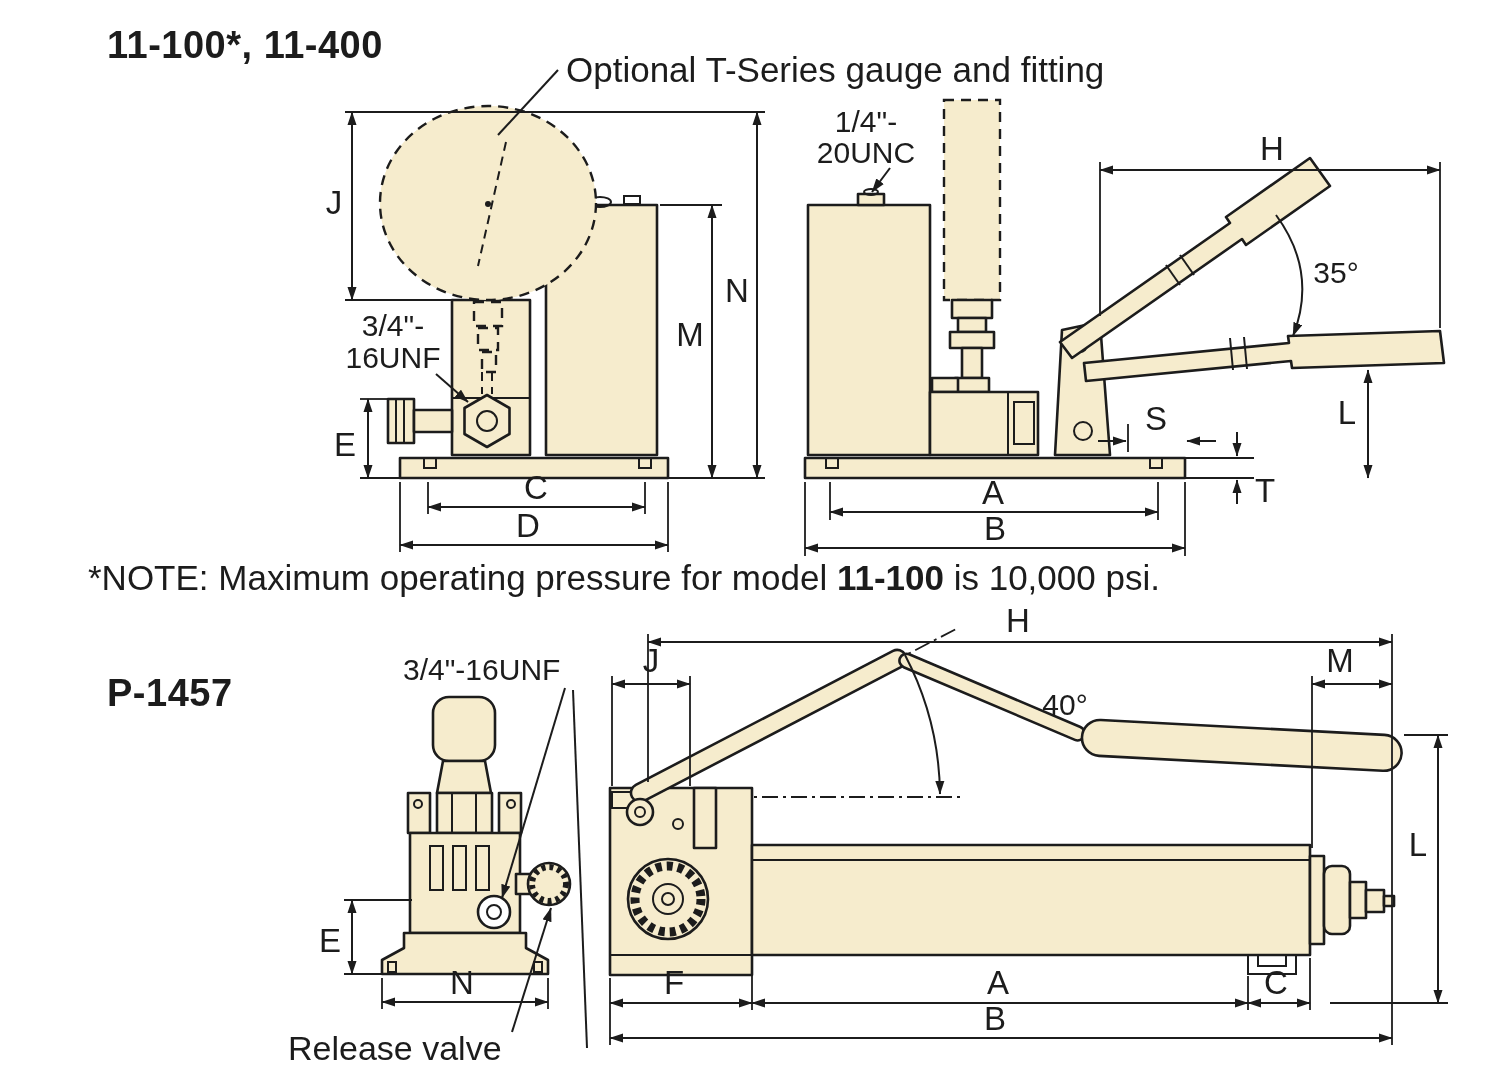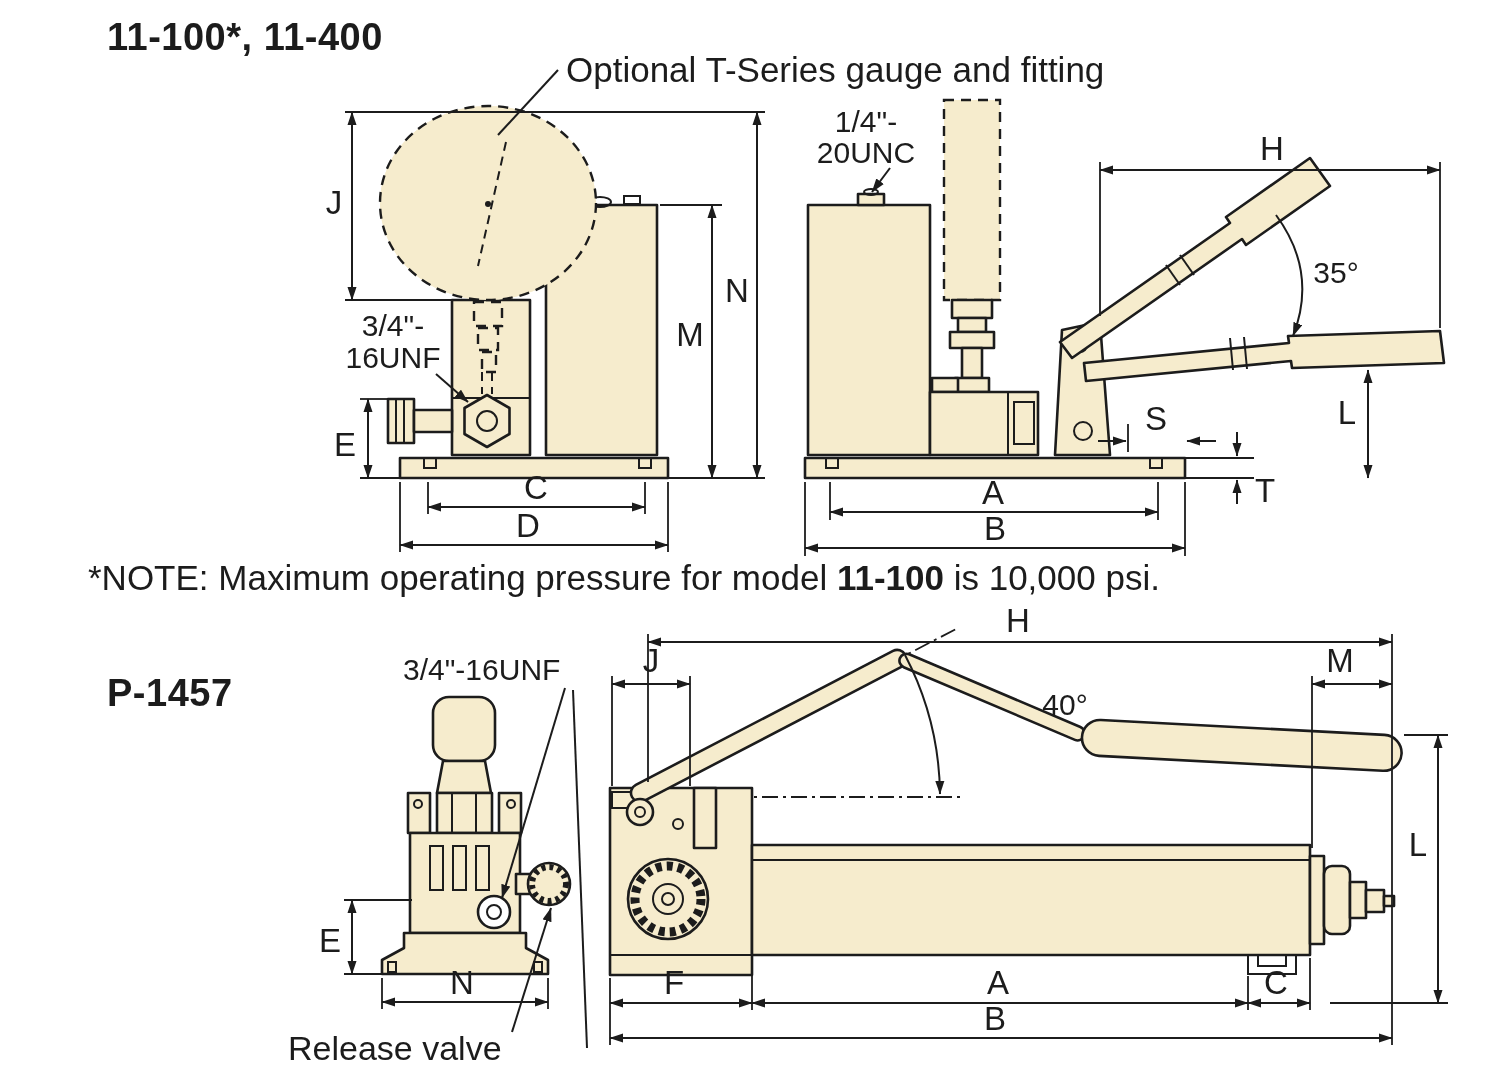--- a/index.html
+++ b/index.html
@@ -303,19 +303,19 @@
     <text x="674" y="994" class="t-dim mid">F</text>
     <line x1="752" y1="1003" x2="1248" y2="1003" class="dim" marker-start="url(#ah)" marker-end="url(#ah)"></line>
     <text x="998" y="994" class="t-dim mid">A</text>
     <line x1="1248" y1="1003" x2="1310" y2="1003" class="dim" marker-start="url(#ah)" marker-end="url(#ah)"></line>
     <text x="1276" y="994" class="t-dim mid">C</text>
     <line x1="610" y1="1038" x2="1392" y2="1038" class="dim" marker-start="url(#ah)" marker-end="url(#ah)"></line>
     <text x="995" y="1030" class="t-dim mid">B</text>
   </g>
 </svg>
 
-<div class="overlay title" style="left:107px;top:16px;">11-100*, 11-400</div>
+<div class="overlay title" style="left:107px;top:24px;">11-100*, 11-400</div>
 
 <div class="overlay note" style="left:88px;top:558px;"><span>*NOTE: Maximum operating pressure for model </span><b>11-100</b><span> is 10,000 psi.</span></div>
 
 <div class="overlay title" style="left:107px;top:672px;">P-1457</div>
 
 </div>
 
 </body></html>

